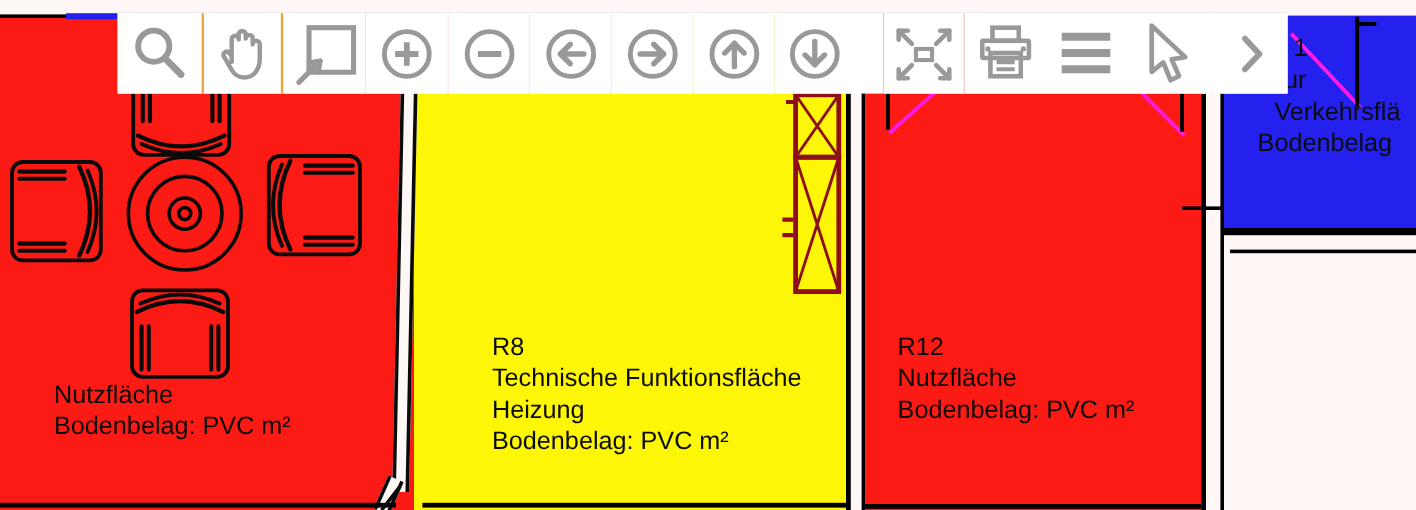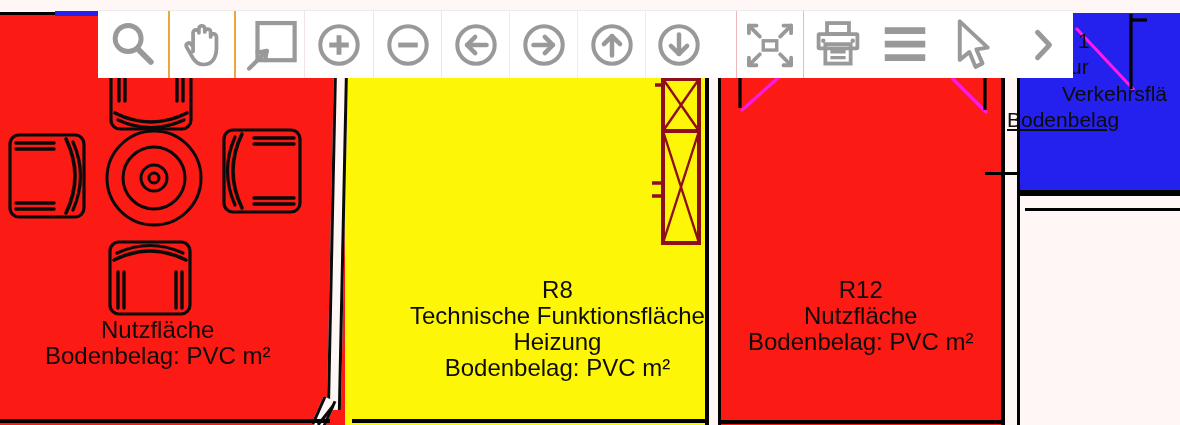--- a/index.html
+++ b/index.html
@@ -9,21 +9,21 @@
   
   .room{position:absolute;}
   .room-red{background:#fb1a14;}
   .room-yellow{background:#fdf607;}
   .room-blue{background:#2420ee;}
   
   .wallv{position:absolute;background:#000;}
   .wallh{position:absolute;background:#000;}
   .wall-white{position:absolute;background:#fff7f6;border-left:3px solid #0a0a0a;border-right:3px solid #0a0a0a;}
   
-  .room-label{position:absolute;font-size:24px;line-height:26px;color:#0c0c0c;white-space:pre;z-index:3;text-align:center;}
+  .room-label{position:absolute;font-size:21px;line-height:26px;color:#0c0c0c;white-space:pre;z-index:3;}
   .blue-frag{position:absolute;font-size:21px;color:#0c0c0c;white-space:pre;z-index:3;}
   
   .plan-svg{position:absolute;left:0;top:0;z-index:2;pointer-events:none;}
   
   .toolbar{position:absolute;left:98px;top:10px;width:975px;height:67px;background:#ffffff;z-index:10;
            border-top:1px solid #ececec;}
   .tbtn{position:absolute;top:0;height:67px;background:#fff;display:flex;align-items:center;justify-content:center;}
   .tbtn svg{display:block;}
   .sep{position:absolute;top:0;height:67px;width:2px;}
   .sep-orange{background:#f0a53c;}
@@ -128,21 +128,21 @@
 
   <div class="room-label" style="left:45px;top:317px;"><div>Nutzfläche</div><div>Bodenbelag: PVC m²</div></div>
 
   <div class="room-label" style="left:410px;top:277px;"><div>R8</div><div>Technische Funktionsfläche</div><div>Heizung</div><div>Bodenbelag: PVC m²</div></div>
 
   <div class="room-label" style="left:748px;top:277px;"><div>R12</div><div>Nutzfläche</div><div>Bodenbelag: PVC m²</div></div>
 
   <div class="blue-frag" style="left:1078px;top:29px;">1</div>
   <div class="blue-frag" style="left:1070px;top:55px;">ur</div>
   <div class="blue-frag" style="left:1062px;top:82px;">Verkehrsflä</div>
-  <div class="blue-frag" style="left:1007px;top:108px;text-decoration:underline;">Bodenbelag</div>
+  <div class="blue-frag" style="left:1048px;top:108px;">Bodenbelag</div>
 
   <div class="toolbar">
 
     <div class="tbtn" style="left:0;width:70px;">
       <svg width="52" height="52" viewBox="0 0 64 64">
         <circle cx="26" cy="24" r="16" stroke="#999" stroke-width="6" fill="none"></circle>
         <line x1="38" y1="37" x2="54" y2="53" stroke="#999" stroke-width="7" stroke-linecap="round"></line>
       </svg>
     </div>
     <div class="sep sep-orange" style="left:70px;"></div>

